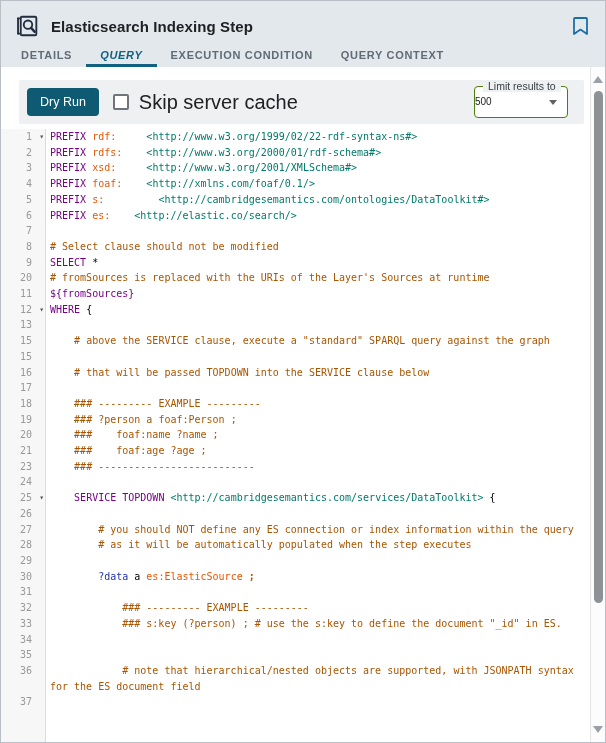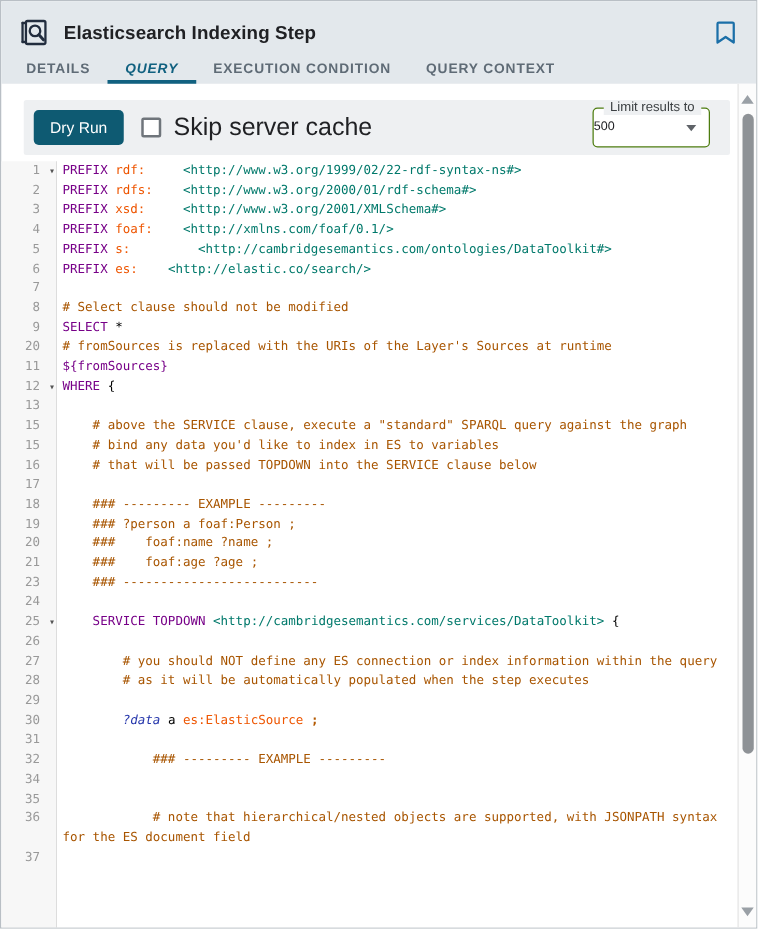--- a/index.html
+++ b/index.html
@@ -54,21 +54,21 @@
   .row{display:flex;}
   .gut{flex:0 0 45px;text-align:right;color:#999;position:relative;
        padding-right:14px;user-select:none;}
   .fold{position:absolute;right:2px;top:0;font-size:8px;color:#555;cursor:pointer;line-height:15.7px;}
   .code{flex:1;white-space:pre-wrap;word-wrap:break-word;padding-left:4px;padding-right:2px;
         color:#000;cursor:text;min-width:0;}
   .t-kw{color:var(--kw);}
   .t-pfx{color:var(--pfx);}
   .t-url{color:var(--url);}
   .t-cmt{color:var(--cmt);text-align:right;}
-  .t-var{color:var(--var);font-style:italic;}
+  .t-var{color:var(--var);}
   .t-semi{color:var(--semi);font-weight:bold;}
   .t-pln{color:#000;}
 
   
   .scrollbar{flex:0 0 15px;position:relative;background:#fcfcfc;border-left:1px solid #e5e5e5;}
   .sb-up{position:absolute;top:9px;left:2px;width:0;height:0;
          border-left:5px solid transparent;border-right:5px solid transparent;
          border-bottom:7px solid #9aa0a6;cursor:pointer;}
   .sb-down{position:absolute;bottom:9px;left:2px;width:0;height:0;
          border-left:5px solid transparent;border-right:5px solid transparent;
@@ -172,21 +172,21 @@
           <div class="row">
             <div class="gut">13</div>
             <div class="code"></div>
           </div>
           <div class="row">
             <div class="gut">15</div>
             <div class="code"><span class="t-pln">    </span><span class="t-cmt"># above the SERVICE clause, execute a "standard" SPARQL query against the graph</span></div>
           </div>
           <div class="row">
             <div class="gut">15</div>
-            <div class="code"><span class="t-pln">    </span><span class="t-cmt"># bind any data you'd like to index in ES to variables</span></div>
+            <div class="code"><span class="t-pln">    </span></div>
           </div>
           <div class="row">
             <div class="gut">16</div>
             <div class="code"><span class="t-pln">    </span><span class="t-cmt"># that will be passed TOPDOWN into the SERVICE clause below</span></div>
           </div>
           <div class="row">
             <div class="gut">17</div>
             <div class="code"></div>
           </div>
           <div class="row">
@@ -237,20 +237,24 @@
             <div class="gut">30</div>
             <div class="code"><span class="t-pln">        </span><span class="t-var">?data</span><span class="t-pln"> a </span><span class="t-pfx">es:ElasticSource</span><span class="t-pln"> </span><span class="t-semi">;</span></div>
           </div>
           <div class="row">
             <div class="gut">31</div>
             <div class="code"></div>
           </div>
           <div class="row">
             <div class="gut">32</div>
             <div class="code"><span class="t-pln">            </span><span class="t-cmt">### --------- EXAMPLE ---------</span></div>
+          </div>
+          <div class="row">
+            <div class="gut">33</div>
+            <div class="code"><span class="t-pln">            </span><span class="t-cmt">### s:key (?person) ; # use the s:key to define the document "_id" in ES.</span></div>
           </div>
           <div class="row">
             <div class="gut">34</div>
             <div class="code"></div>
           </div>
           <div class="row">
             <div class="gut">35</div>
             <div class="code"><span class="t-pln">            </span></div>
           </div>
           <div class="row">

